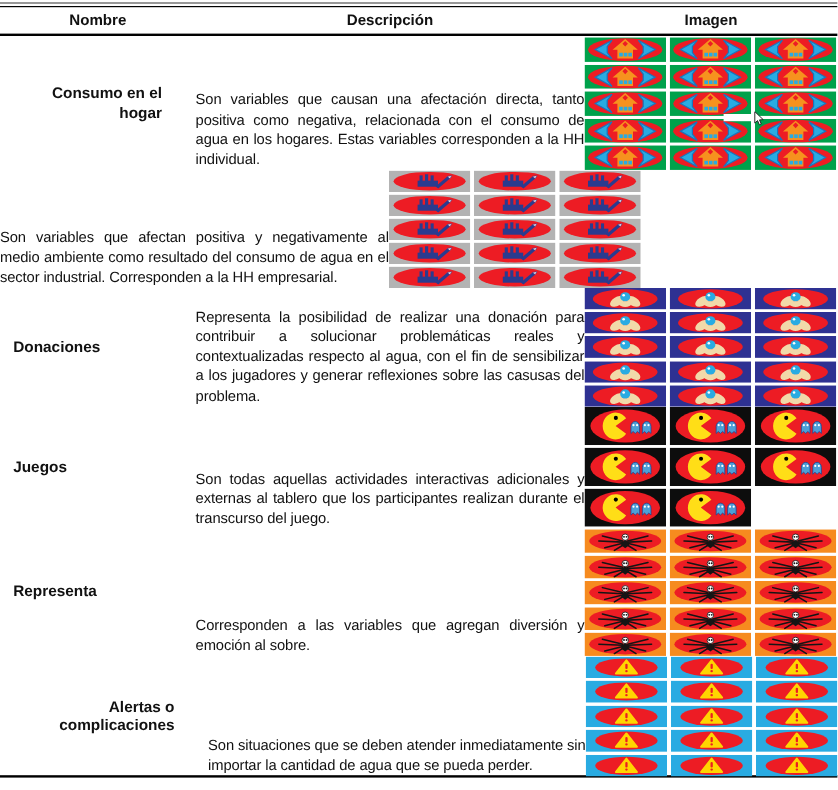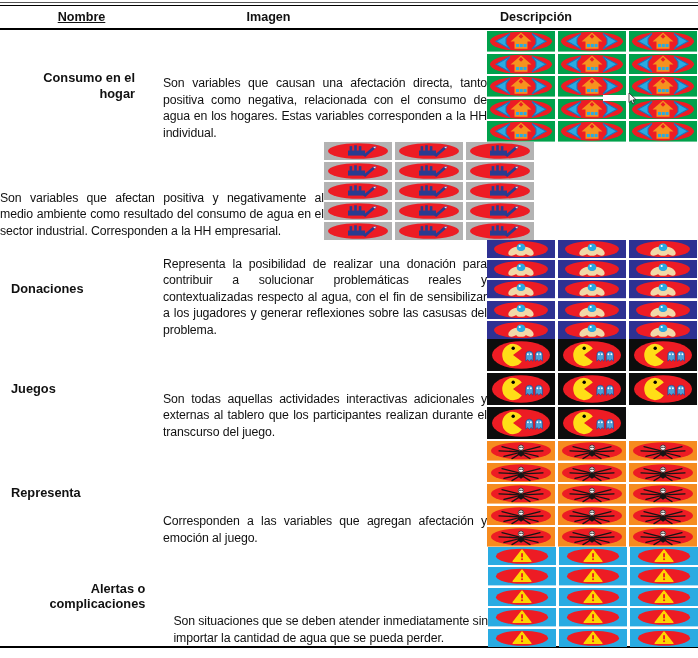--- a/index.html
+++ b/index.html
@@ -2,21 +2,21 @@
 <html><head>
 <meta charset="utf-8">
 <style>
   html,body{margin:0;padding:0;background:#ffffff;}
   body{width:698px;height:658px;font-family:"Liberation Sans",sans-serif;color:#111;overflow:hidden;}
   .table{position:relative;width:698px;}
   .top-rule-hair{margin-top:2px;border-top:1px solid #555;}
   .top-rule{margin-top:2px;border-top:1.6px solid #000;}
   .hdr{display:flex;height:22px;align-items:center;}
   .hdr .hc{font-weight:bold;font-size:12.6px;text-align:center;}
-  .hc-name{width:163px;text-decoration:underline;}
+  .hc-name{width:163px;}
   .hc-desc{width:324px;}
   .hc-img{width:211px;}
   .rule-thick{border-top:2.5px solid #000;}
   .rule-bottom{border-top:2px solid #000;}
   .trow{display:flex;}
   .r0{height:111px;}.r1{height:98px;}.r2{height:99px;}.r3{height:102px;}.r4{height:106px;}.r5{height:100px;padding-left:14px;}
   .c-name{width:163px;box-sizing:border-box;padding-left:11px;padding-right:28px;
           display:flex;align-items:center;font-weight:bold;font-size:12.8px;line-height:15.5px;text-align:right;}
   .c-desc{width:324px;box-sizing:border-box;display:flex;align-items:flex-end;}
   .c-desc p{margin:0;font-size:12.3px;line-height:16.4px;text-align:justify;letter-spacing:-0.1px;}
@@ -31,22 +31,22 @@
 </head>
 <body>
 
 <div class="table">
 
   <div class="top-rule-hair"></div>
   <div class="top-rule"></div>
 
   <div class="hdr">
     <div class="hc hc-name">Nombre</div>
+    <div class="hc hc-desc">Descripción</div>
     <div class="hc hc-img">Imagen</div>
-    <div class="hc hc-desc">Descripción</div>
   </div>
 
   <div class="rule-thick"></div>
 
   <div class="trow r0">
     <div class="c-name">Consumo en el hogar</div>
     <div class="c-desc">
         <p>Son variables que causan una afectación directa, tanto positiva como negativa, relacionada con el consumo de agua en los hogares. Estas variables corresponden a la HH individual.</p>
       </div>
     <div class="c-img">
@@ -781,21 +781,21 @@
     </g>
   </svg>
           </div>
         </div>
       </div>
   </div>
 
   <div class="trow r4">
     <div class="c-name">Representa</div>
     <div class="c-desc">
-        <p>Corresponden a las variables que agregan afectación y emoción al juego.</p>
+        <p>Corresponden a las variables que agregan diversión y emoción al sobre.</p>
       </div>
     <div class="c-img">
         <div class="cards" style="grid-template-columns: repeat(3, 68px); grid-auto-rows: 19.6px;">
           <div class="card">
             <svg viewBox="0 0 68 20" preserveAspectRatio="none">
     <rect width="68" height="20" fill="#F68B1F"></rect>
     <ellipse cx="34" cy="10" rx="30" ry="8.7" fill="#ED1C24"></ellipse>
     <g stroke="#151515" stroke-width="1.3" stroke-linecap="round">
       <line x1="32" y1="10" x2="15" y2="5.8"></line>
                 <line x1="32" y1="11" x2="12" y2="10"></line>

